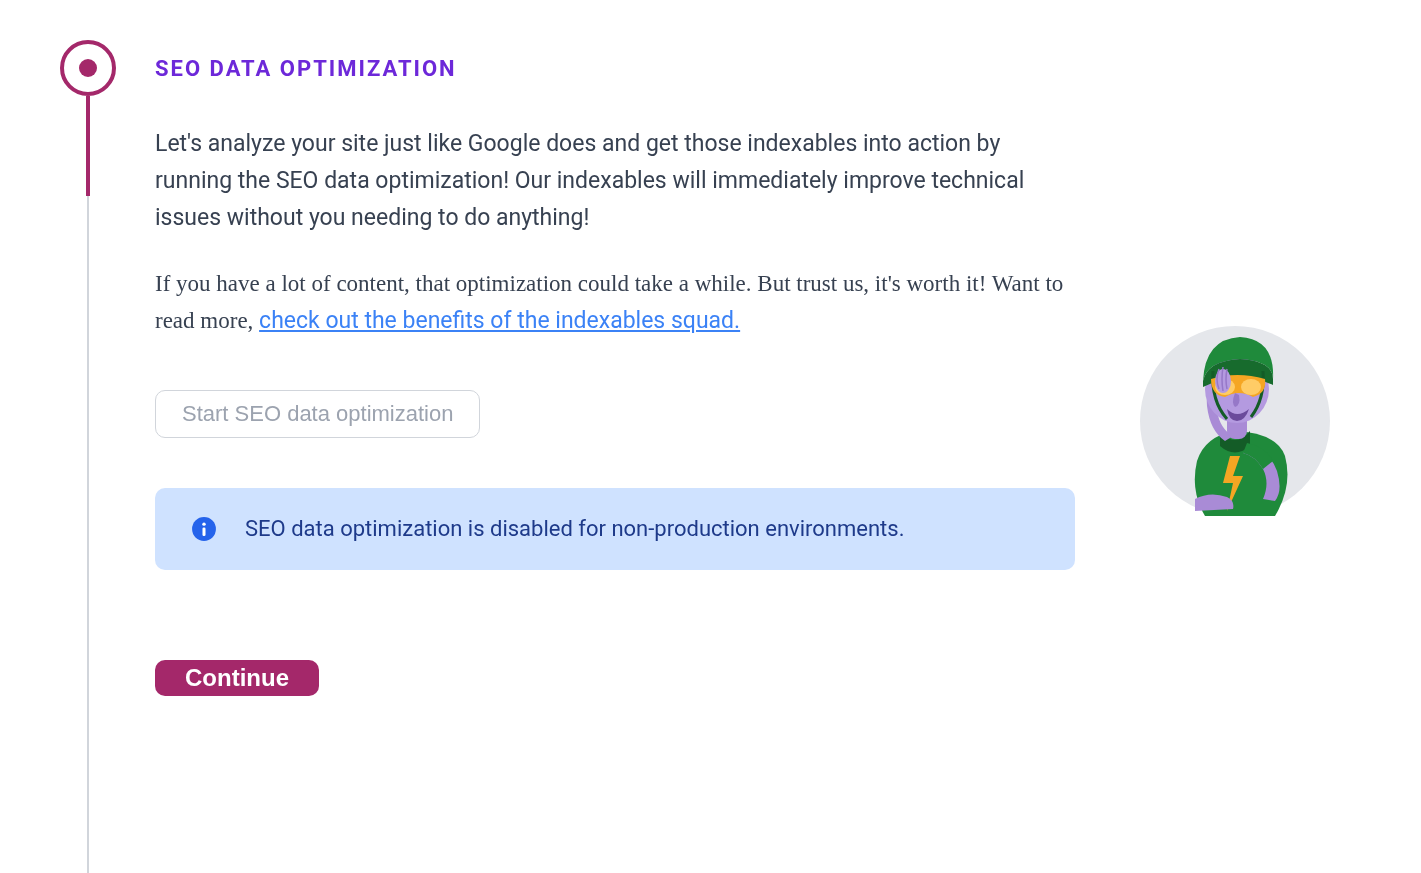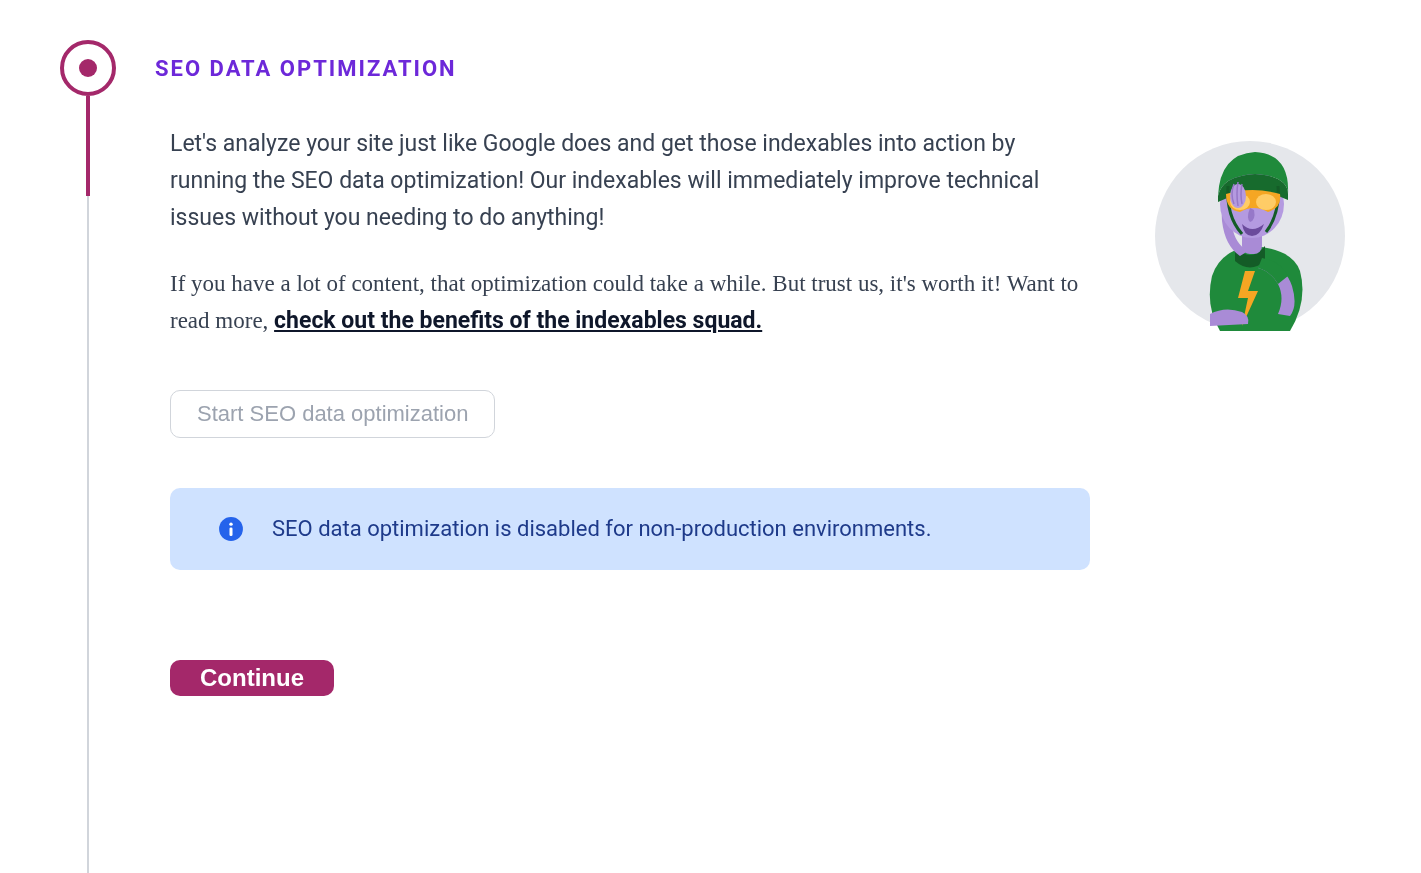--- a/index.html
+++ b/index.html
@@ -68,42 +68,40 @@
   .step-title {
     font-size: 22px;
     font-weight: 700;
     letter-spacing: 2px;
     color: #6d28d9;
     text-transform: uppercase;
   }
   .body-row {
     display: flex;
     gap: 60px;
-    align-items: flex-start;
-    margin-left: 15px;
+    align-items: center;
   }
   .text-col {
     flex: 1;
     max-width: 920px;
   }
   .paragraph {
     font-size: 23px;
     line-height: 1.6;
     color: #374151;
     margin-bottom: 30px;
   }
   .paragraph-inline {
     display: inline;
     font-family: Liberation Serif, serif;
   }
   .link {
-    color: #0f172a;
+    color: #3b82f6;
     text-decoration: underline;
     cursor: pointer;
-    font-weight: bold;
   }
   .illustration {
     width: 200px;
     height: 200px;
     flex-shrink: 0;
     position: relative;
   }
   .illustration-bg {
     position: absolute;
     width: 190px;
@@ -130,21 +128,21 @@
     border: 1px solid #d1d5db;
     border-radius: 10px;
     padding: 10px 26px;
     cursor: not-allowed;
     display: inline-block;
   }
   .alert {
     margin-top: 50px;
     background: #cfe2ff;
     border-radius: 10px;
-    padding: 28px 48px;
+    padding: 28px 36px;
     display: flex;
     align-items: center;
     gap: 28px;
   }
   .alert-icon {
     width: 26px;
     height: 26px;
     flex-shrink: 0;
   }
   .alert-text {

